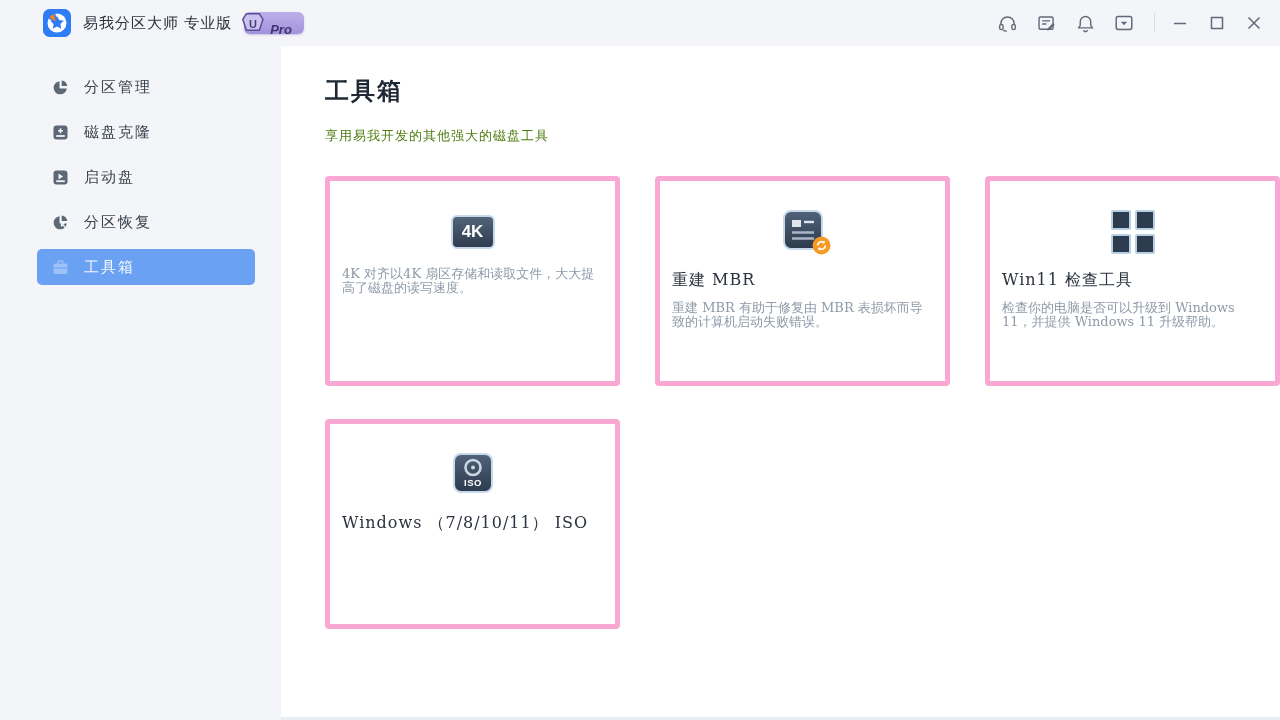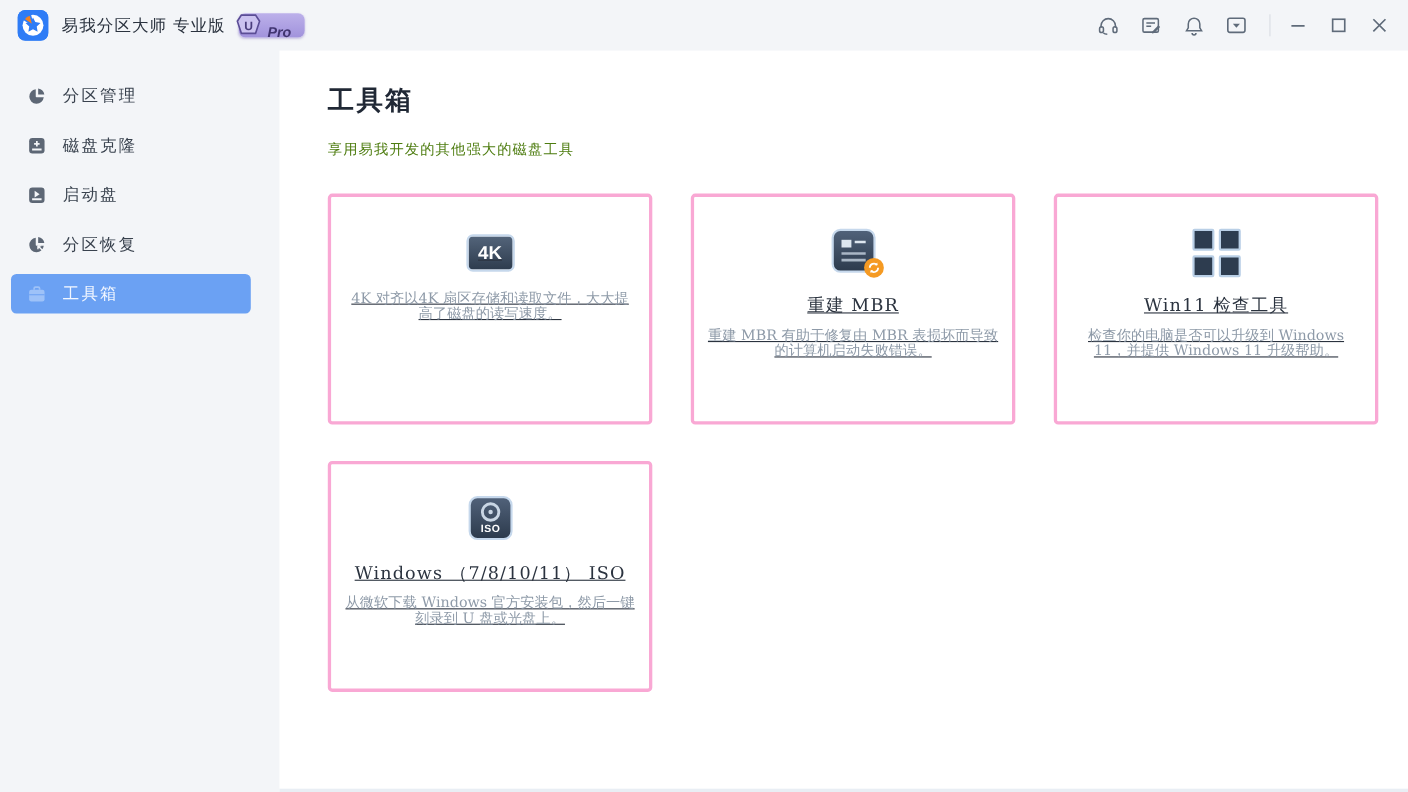--- a/index.html
+++ b/index.html
@@ -3,21 +3,21 @@
 <meta charset="utf-8">
 <style>
   * { margin: 0; padding: 0; box-sizing: border-box; }
   html, body { width: 1280px; height: 720px; overflow: hidden; }
   body {
     font-family: "DejaVu Serif", serif;
     background: #f3f5f8;
     color: #2b333f;
     -webkit-font-smoothing: antialiased;
   }
-  .window { width: 1280px; height: 720px; display: flex; flex-direction: column; }
+  .window { width: 1280px; height: 720px; display: flex; flex-direction: column; padding-left: 27px; }
 
   
   .titlebar {
     height: 46px; flex: 0 0 46px;
     display: flex; align-items: center;
     padding: 0 14px 0 16px;
     background: #f3f5f8;
     font-family: "Liberation Sans", sans-serif;
   }
   .app-logo {
@@ -76,22 +76,22 @@
     flex: 1; background: #ffffff; position: relative;
     padding: 29px 0 0 44px;
   }
   .page-title { font-size: 24px; font-weight: bold; color: #202835; letter-spacing: 2px; }
   .page-subtitle { margin-top: 20px; font-size: 13px; color: #4d7c0f; letter-spacing: 1px; }
 
   .cards { margin-top: 31px; }
   .cards-row { display: flex; gap: 35px; margin-bottom: 33px; }
   .tool-card {
     width: 295px; height: 210px; background: #fff;
-    border: 3px solid #f9a8d4; border-radius: 4px;
-    padding: 26px 12px 0 12px; text-align: center; cursor: pointer; text-decoration: underline;
+    border: 5px solid #f9a8d4; border-radius: 4px;
+    padding: 26px 12px 0 12px; cursor: pointer;
   }
   .card-iconbox { height: 50px; display: flex; align-items: center; justify-content: center; }
   .card-title { margin-top: 13px; font-size: 16px; color: #2b333f; letter-spacing: 1px; }
   .card-desc { margin-top: 10px; font-size: 13px; line-height: 14px; color: #8e9aa8; }
 
   
   .icon-4k {
     width: 44px; height: 34px; border-radius: 6px;
     background: linear-gradient(180deg, #53647a 0%, #2e3c4e 100%);
     border: 2px solid #c6d8ec;
@@ -321,21 +321,20 @@
                     </linearGradient>
                   </defs>
                   <rect x="2" y="2" width="38" height="38" rx="7" fill="url(#giso)" stroke="#c6d8ec" stroke-width="2"></rect>
                   <circle cx="21" cy="15.5" r="7.5" fill="none" stroke="#c9d6e4" stroke-width="2.6"></circle>
                   <circle cx="21" cy="15.5" r="2" fill="#c9d6e4"></circle>
                   <text x="21" y="34" text-anchor="middle" font-family="Liberation Sans, sans-serif" font-size="9.5" font-weight="bold" fill="#ffffff" letter-spacing="0.5">ISO</text>
                 </svg>
               </span>
             </div>
             <div class="card-title">Windows （7/8/10/11） ISO</div>
-            <div class="card-desc">从微软下载 Windows 官方安装包，然后一键刻录到 U 盘或光盘上。</div>
           </div>
         </div>
 
       </div>
 
       <div class="bottom-strip"></div>
     </div>
 
   </div>
 </div>

